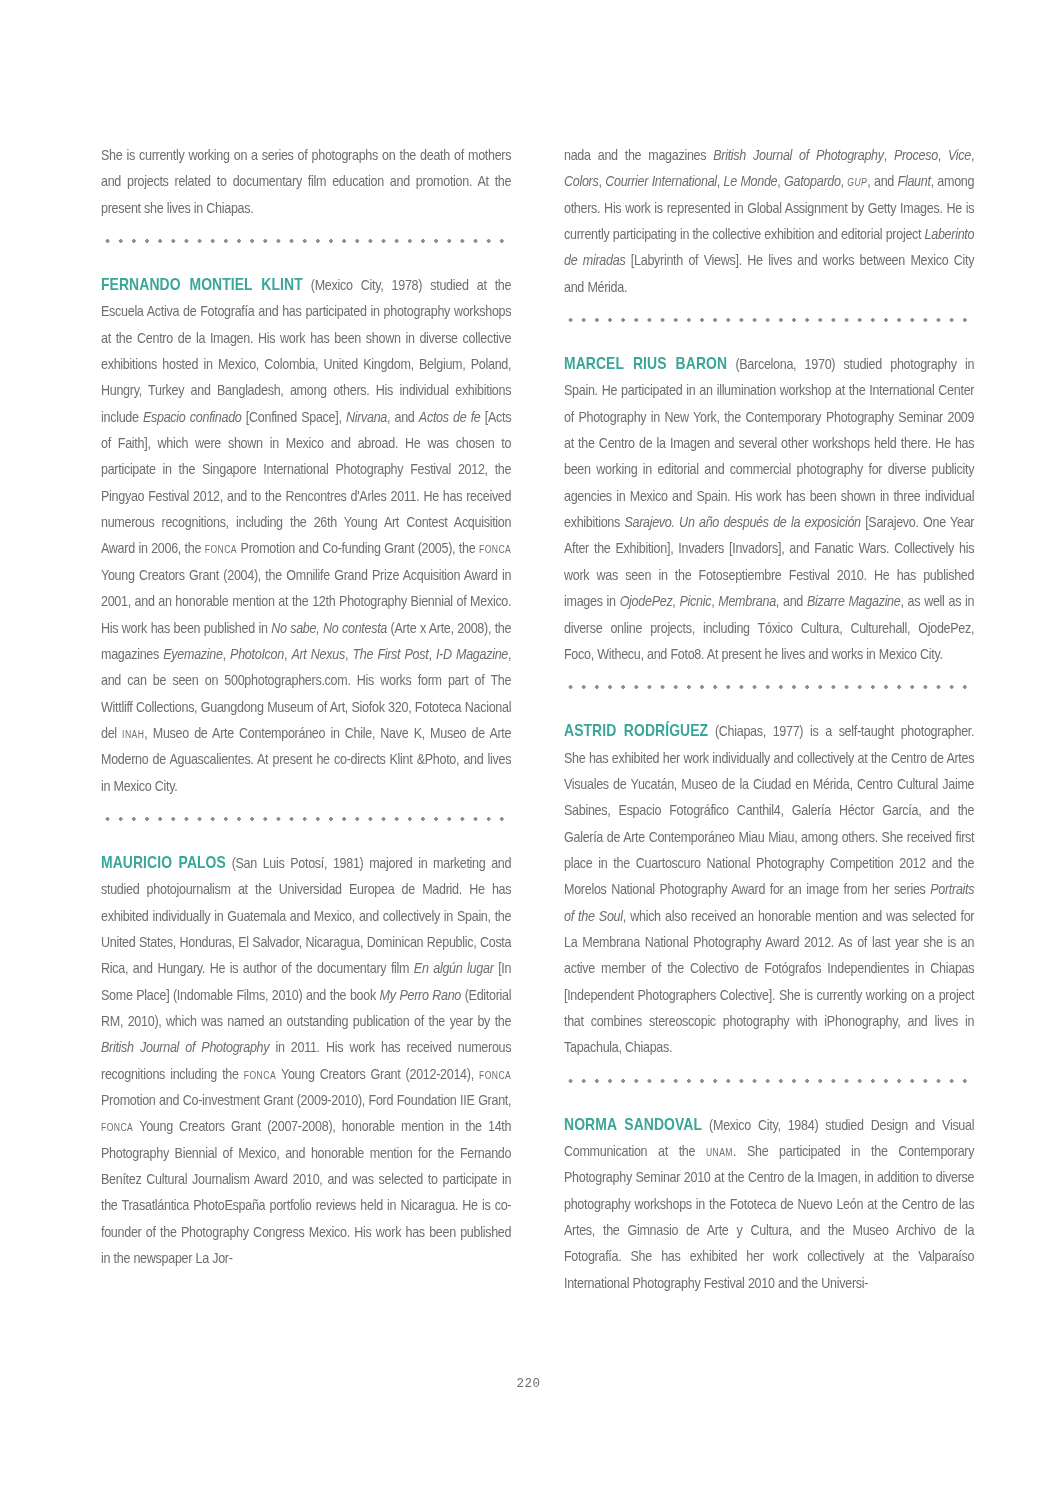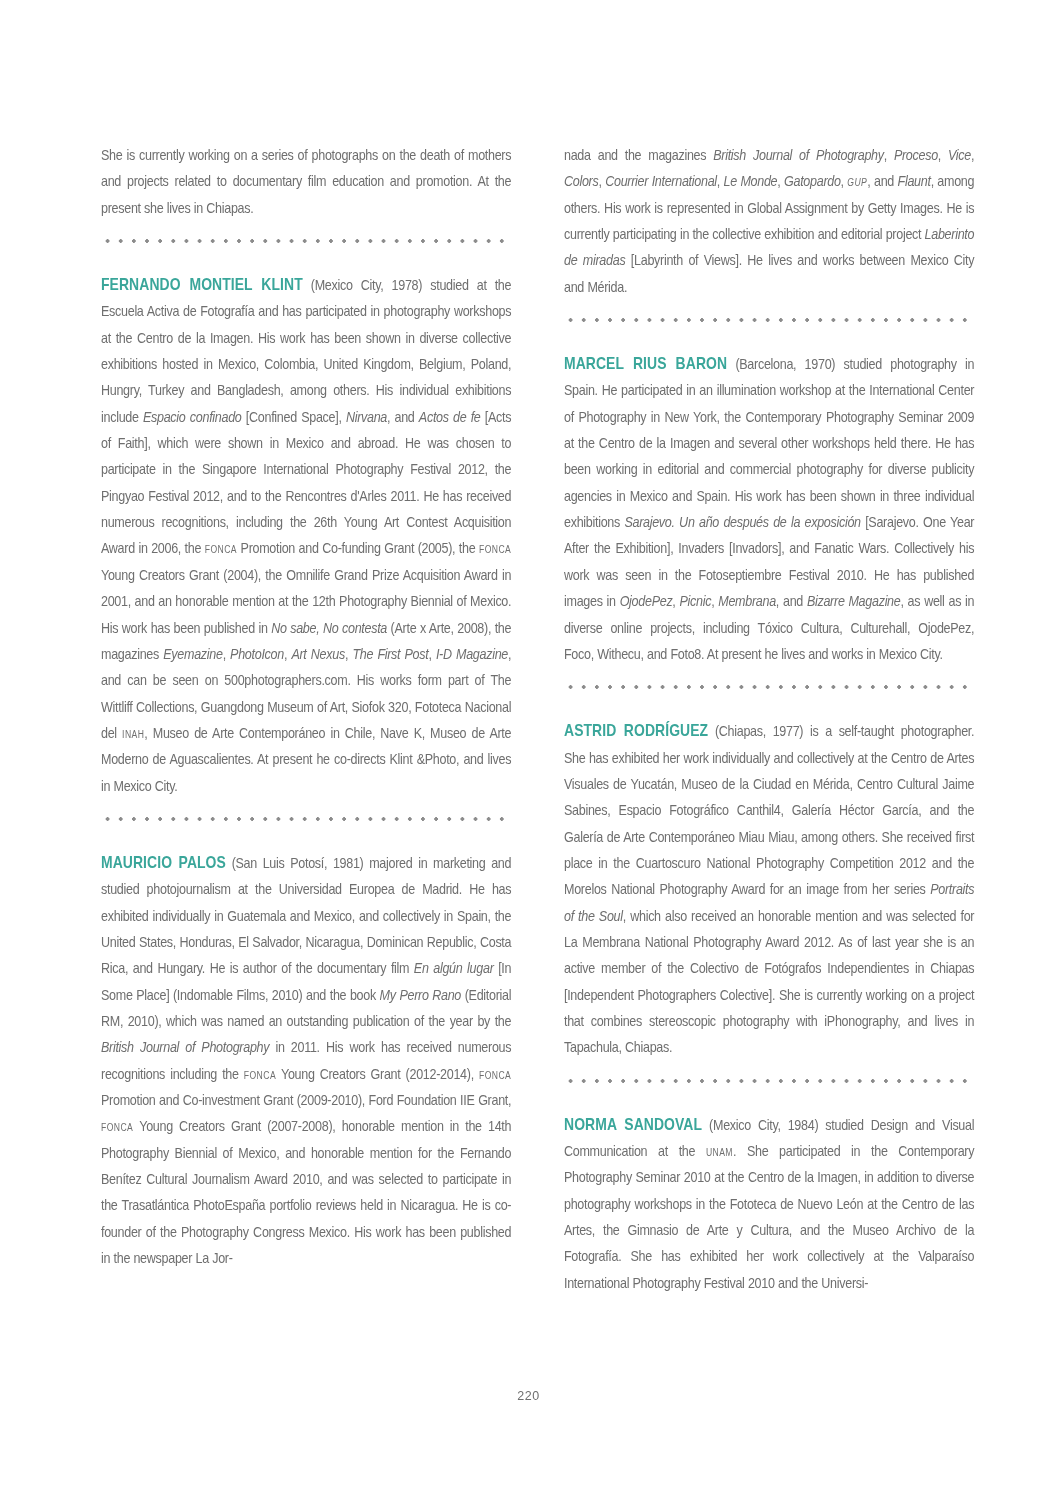--- a/index.html
+++ b/index.html
@@ -60,25 +60,24 @@
       background-size: 13.15px 6px;
       background-repeat: repeat-x;
       background-position: 0 0;
     }
     .page-number {
       position: absolute;
       left: 0;
       width: 1057px;
       top: 1377px;
       text-align: center;
-      font-family: Liberation Sans, sans-serif;
+      font-family: Liberation Mono, monospace;
       font-size: 12.5px;
       color: #6e6e6e;
       letter-spacing: 0.5px;
-      margin-top: 12px;
     }
   </style>
 </head>
 <body>
 
 <div class="page">
 
   <div class="column col-left">
 
     <p class="para"><span>She is currently working on a series of photographs on the death of mothers and projects related to documentary film education and promotion. At the present she lives in Chiapas.</span></p>

